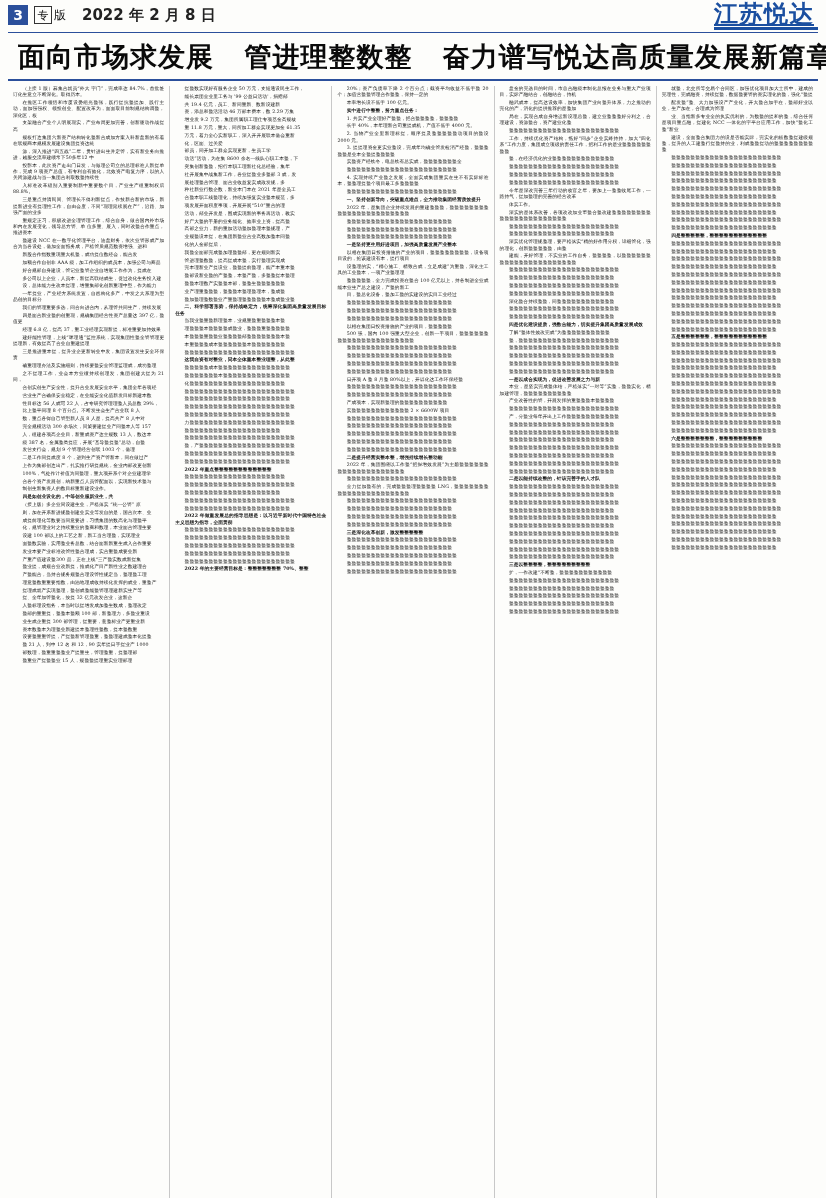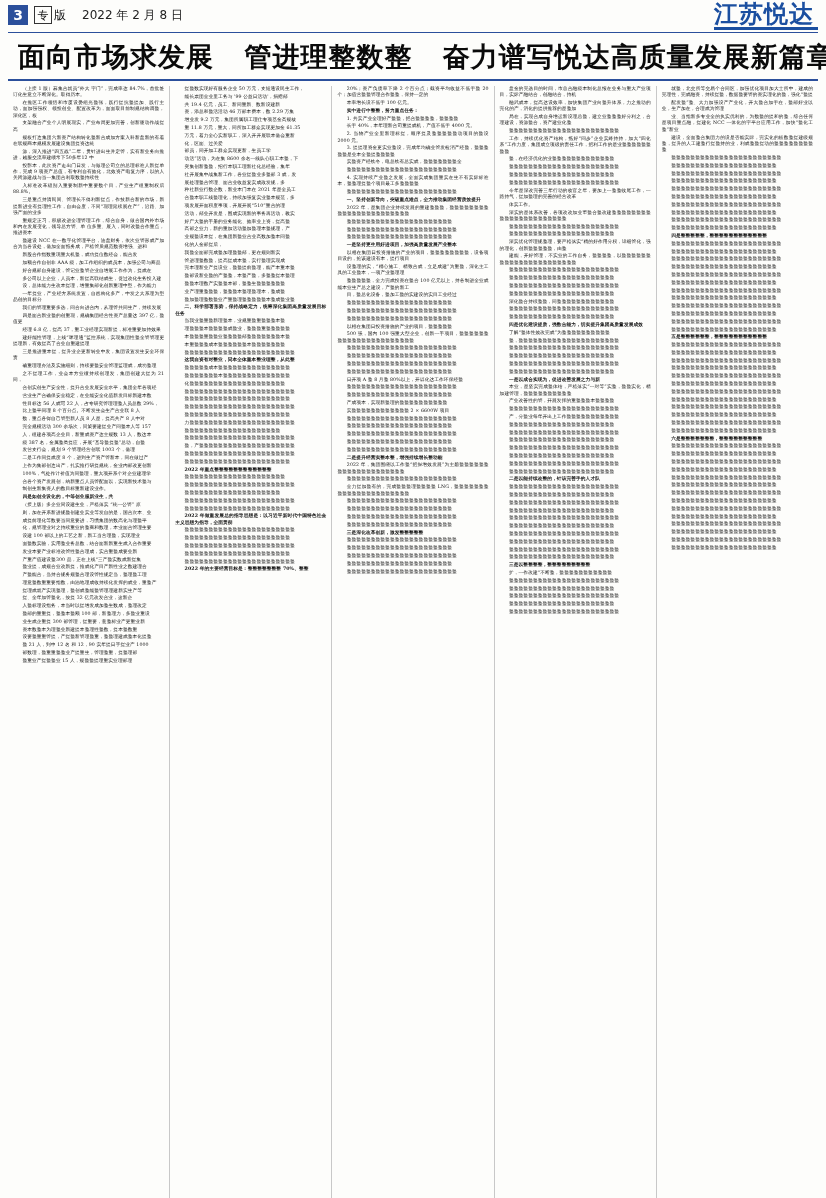--- a/index.html
+++ b/index.html
@@ -22,26 +22,26 @@
   .pagenum{
     width:20px;height:20px;background:#2b4f9b;color:#fff;
     font-size:14px;font-weight:bold;display:flex;align-items:center;justify-content:center;
     margin-right:6px;
   }
   .sec-box{
     border:1px solid #333;width:16px;height:16px;display:flex;align-items:center;justify-content:center;
     font-size:11px;margin-right:2px;
   }
   .sec-word{font-size:12px;letter-spacing:6px;margin-right:10px;}
-  .mast-date{font-size:12px;color:#222;}
+  .mast-date{font-size:15px;color:#222;font-weight:bold;}
   .mast-right{
     margin-left:auto;font-size:24px;font-weight:bold;color:#1b4fa0;
     font-family:"DejaVu Serif","Liberation Serif",serif;
     letter-spacing:1px;padding-right:4px;
-    border-bottom:3px solid #1b4fa0;line-height:26px;
+    border-bottom:3px solid #1b4fa0;line-height:26px;text-decoration:underline;
   }
 
   
   .headline{
     text-align:center;
     font-family:"DejaVu Serif","Liberation Serif",serif;
     font-weight:bold;
     font-size:27px;
     letter-spacing:1px;
     color:#0a0a0a;

